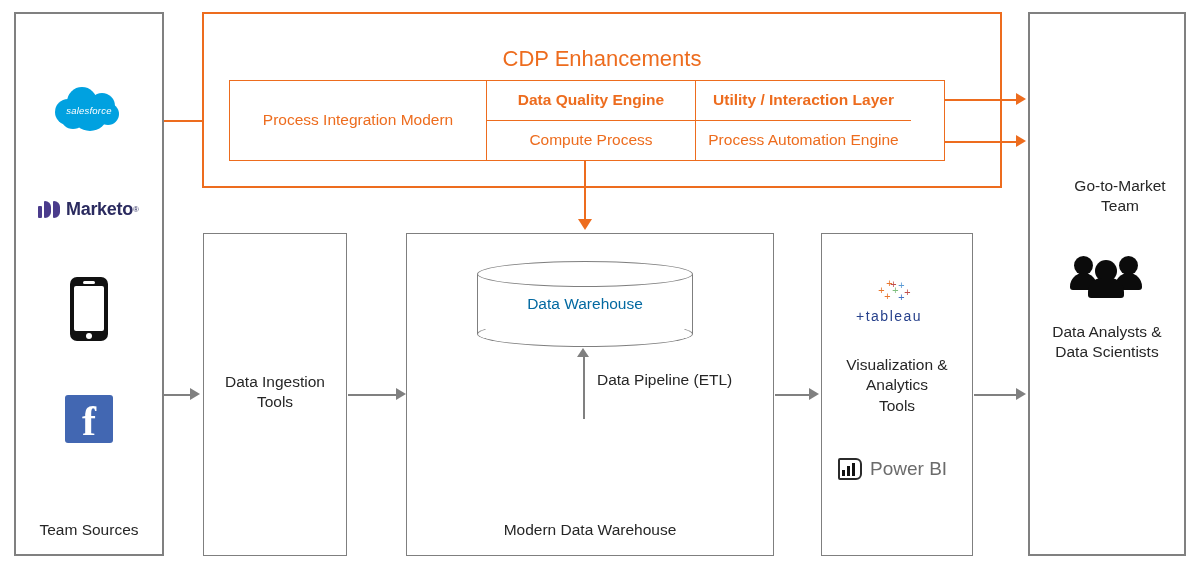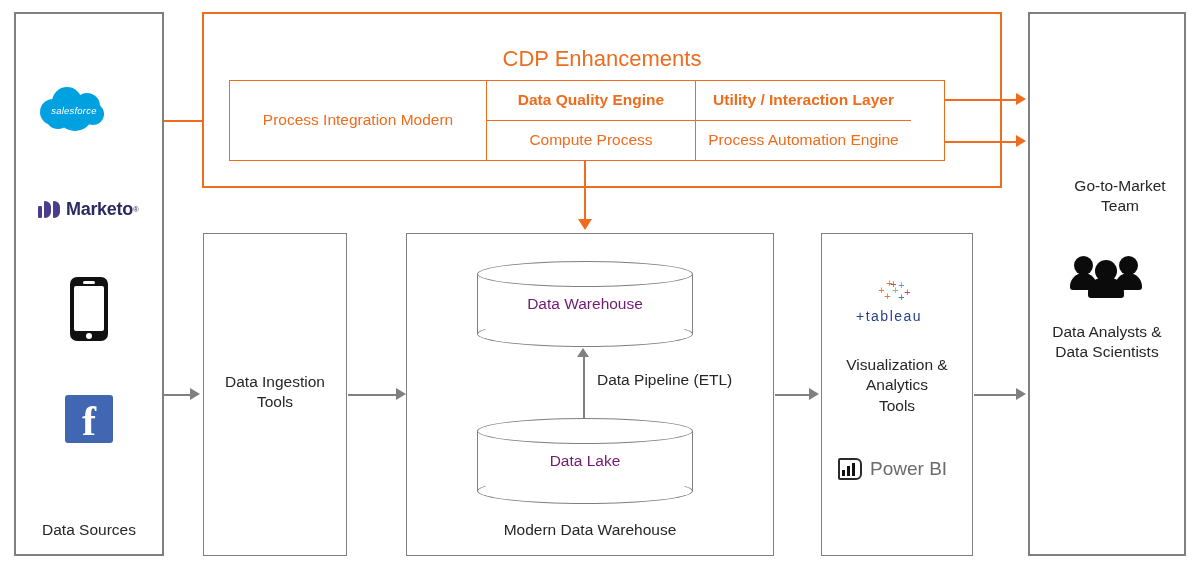--- a/index.html
+++ b/index.html
@@ -114,21 +114,21 @@
     position: absolute; left: 0; right: 0; height: 26px;
     border: 1.5px solid #7f7f7f;
     border-radius: 50%;
     background: #fff;
   }
   .cyl .top { top: 0; }
   .cyl .bot { bottom: 0; background: transparent; border-top-color: transparent; }
   .cyl .cap-text {
     position: absolute; left: 0; right: 0; top: 50%;
     transform: translateY(-50%);
-    text-align: center; font-size: 15.5px; color: #701a75;
+    text-align: center; font-size: 15.5px; color: #0369a1;
   }
 
   
   .logo { position: absolute; }
   .sf-cloud { position: relative; width: 72px; height: 50px; }
   .sf-cloud span {
     position: absolute;
     color: #fff; font-size: 9.5px; letter-spacing: .2px;
     left: 0; right: 0; top: 20px; text-align: center;
     font-style: italic;
@@ -184,21 +184,21 @@
   .people .b { border-radius: 14px 14px 3px 3px; }
 </style>
 </head>
 <body>
 
 <div id="stage">
 
   <div class="panel" style="left:14px; top:12px; width:150px; height:544px;">
   </div>
 
-  <div class="logo" style="left:38px; top:85px;">
+  <div class="logo" style="left:53px; top:85px;">
     <div class="sf-cloud">
       <i style="left:14px; top:2px;  width:30px; height:30px;"></i>
       <i style="left:36px; top:8px;  width:26px; height:26px;"></i>
       <i style="left:2px;  top:14px; width:26px; height:26px;"></i>
       <i style="left:20px; top:16px; width:34px; height:30px;"></i>
       <i style="left:44px; top:18px; width:22px; height:22px;"></i>
       <i style="left:8px;  top:22px; width:24px; height:22px;"></i>
       <span>salesforce</span>
     </div>
   </div>
@@ -222,21 +222,21 @@
       <div class="hm"></div>
     </div>
   </div>
 
   <div class="logo" style="left:65px; top:395px;">
     <div class="fb">
         <div class="f">f</div>
       </div>
   </div>
 
-  <div class="label" style="left:14px; top:520px; width:150px;">Data Sources</div>
+  <div class="label" style="left:14px; top:520px; width:150px;">Team Sources</div>
 
   <div class="hline o" style="left:164px; top:120px; width:62px;"></div>
   <div class="arrow-r o" style="left:222px; top:114px;"></div>
 
   <div class="cdp-outer" style="left:202px; top:12px; width:800px; height:176px;">
     <div class="cdp-title">CDP Enhancements</div>
   </div>
 
   <div class="cdp-grid" style="left:229px; top:80px; width:716px; height:81px;">
     <div class="cdp-cell cdp-left">Process Integration Modern</div>
@@ -273,26 +273,20 @@
 
   <div class="box" style="left:406px; top:233px; width:368px; height:323px;"></div>
 
   <div class="cyl" style="left:477px; top:261px; width:216px; height:86px;">
     <div class="body"></div>
     <div class="bot"></div>
     <div class="top"></div>
     <div class="cap-text">Data Warehouse</div>
   </div>
 
-  <div class="cyl" style="left:477px; top:418px; width:216px; height:86px;">
-    <div class="body"></div>
-    <div class="bot"></div>
-    <div class="top"></div>
-    <div class="cap-text">Data Lake</div>
-  </div>
 
   <div class="vline" style="left:583px; top:357px; height:62px;"></div>
   <div class="arrow-u" style="left:577px; top:348px;"></div>
   <div class="label" style="left:597px; top:370px; width:180px; text-align:left;">Data Pipeline (ETL)</div>
 
   <div class="label" style="left:406px; top:520px; width:368px;">Modern Data Warehouse</div>
 
   <div class="hline" style="left:775px; top:394px; width:38px;"></div>
   <div class="arrow-r" style="left:809px; top:388px;"></div>
 

